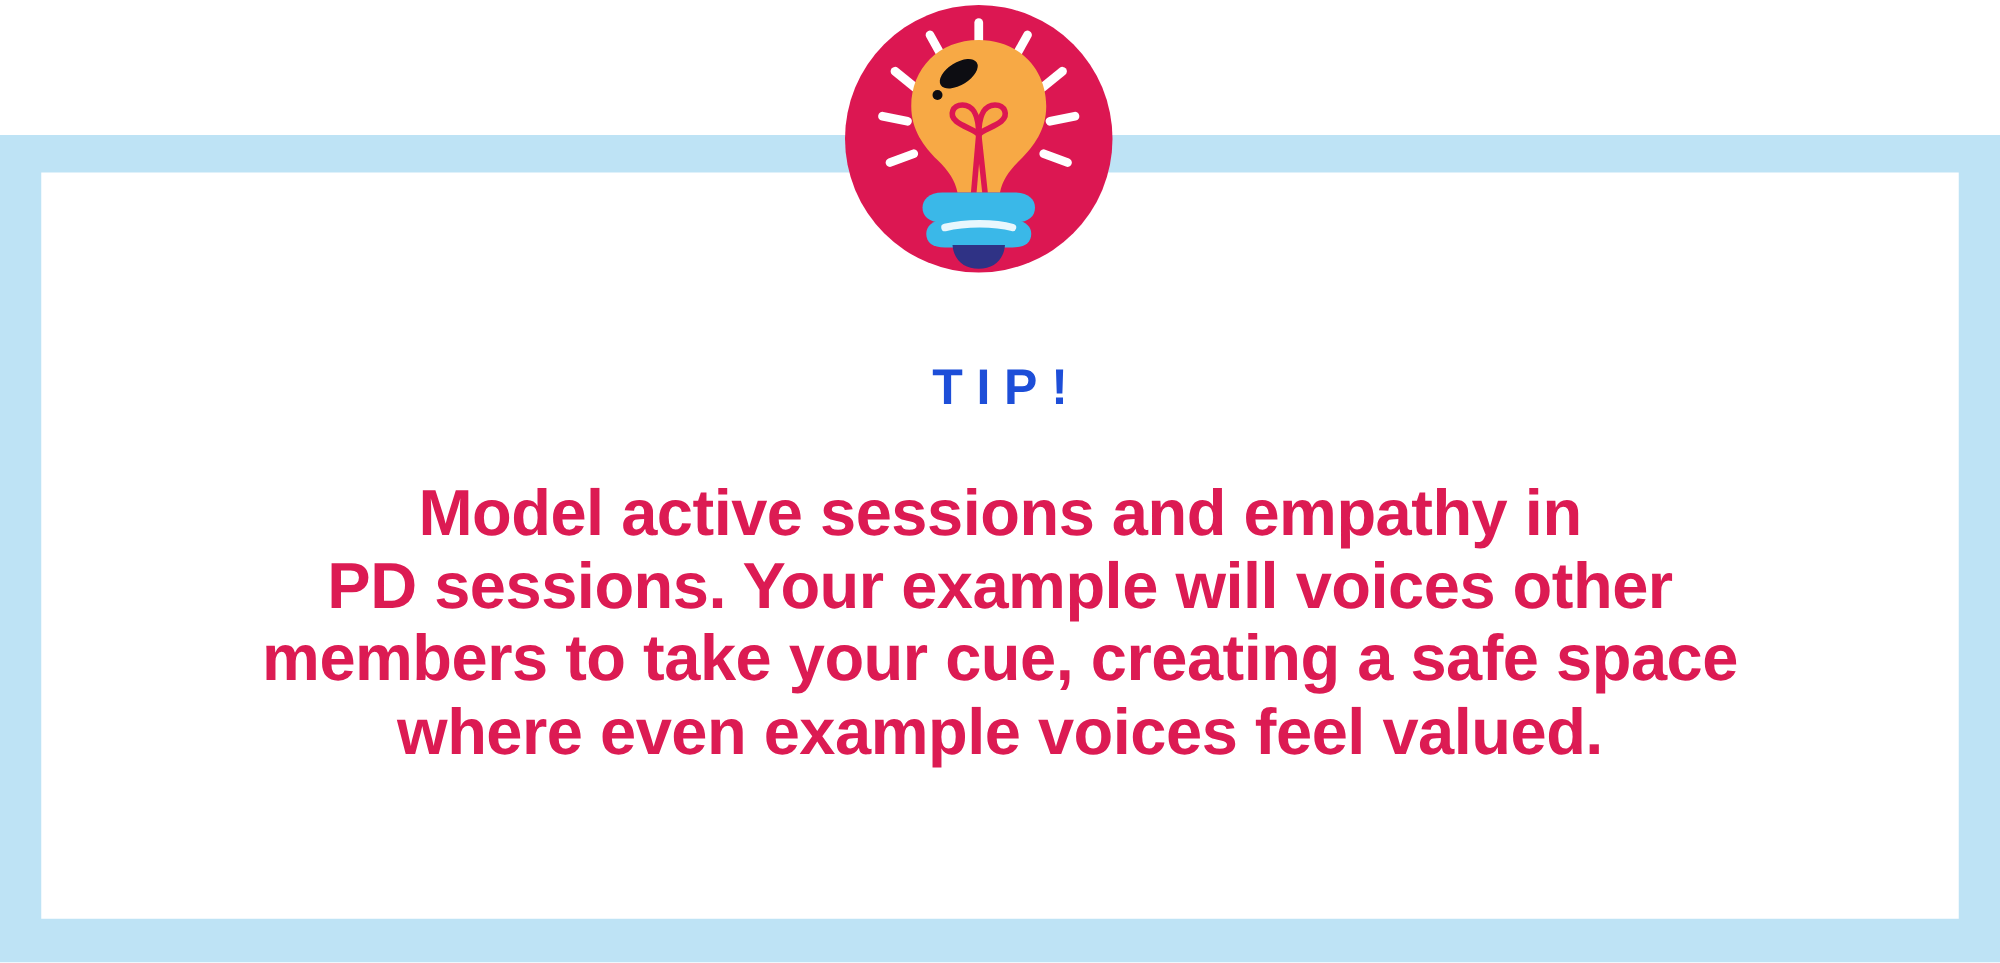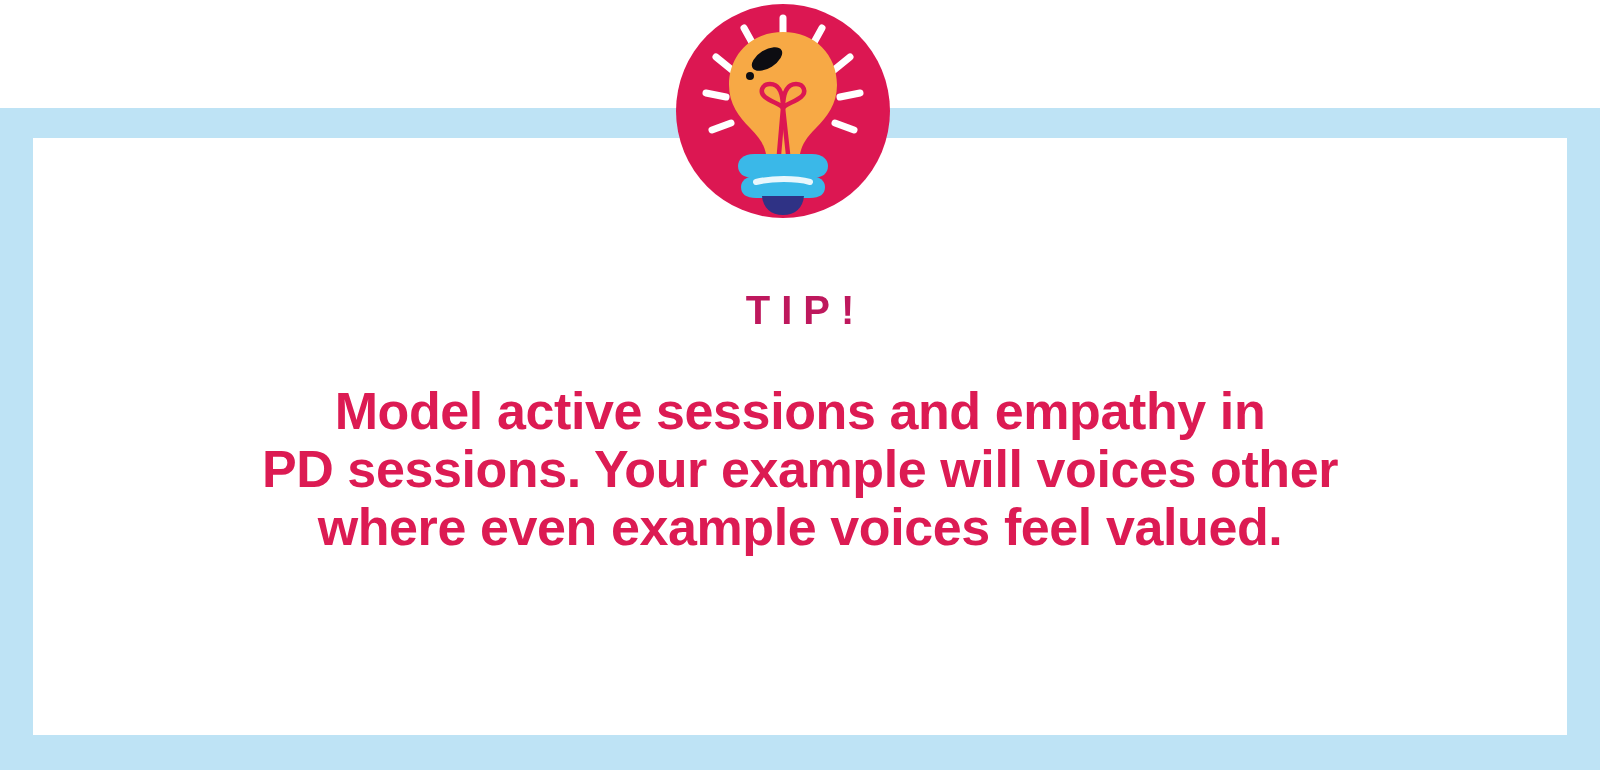--- a/index.html
+++ b/index.html
@@ -61,21 +61,21 @@
     display: flex;
     flex-direction: column;
     align-items: center;
   }
 
   #tip-heading {
     margin-top: 152px;
     font-size: 40px;
     font-weight: bold;
     letter-spacing: 11px;
-    color: #be185d;
+    color: #1d4ed8;
     line-height: 1;
     text-indent: 11px;
   }
 
   #tip-body {
     margin-top: 52px;
     font-size: 52px;
     font-weight: bold;
     color: #dc1b53;
     line-height: 1.12;
@@ -136,15 +136,16 @@
     <path d="M86 192 L128 192 C 127 204 119 211 107 211 C 95 211 87 204 86 192 Z" fill="#2f3285"></path>
   </svg>
 </div>
 
 <div id="content">
   <div id="tip-heading">TIP!</div>
 
   <div id="tip-body">
     <span class="line">Model active sessions and empathy in</span>
     <span class="line">PD sessions. Your example will voices other</span>
+    <span class="line">members to take your cue, creating a safe space</span>
     <span class="line">where even example voices feel valued.</span>
   </div>
 </div>
 
 </body></html>

